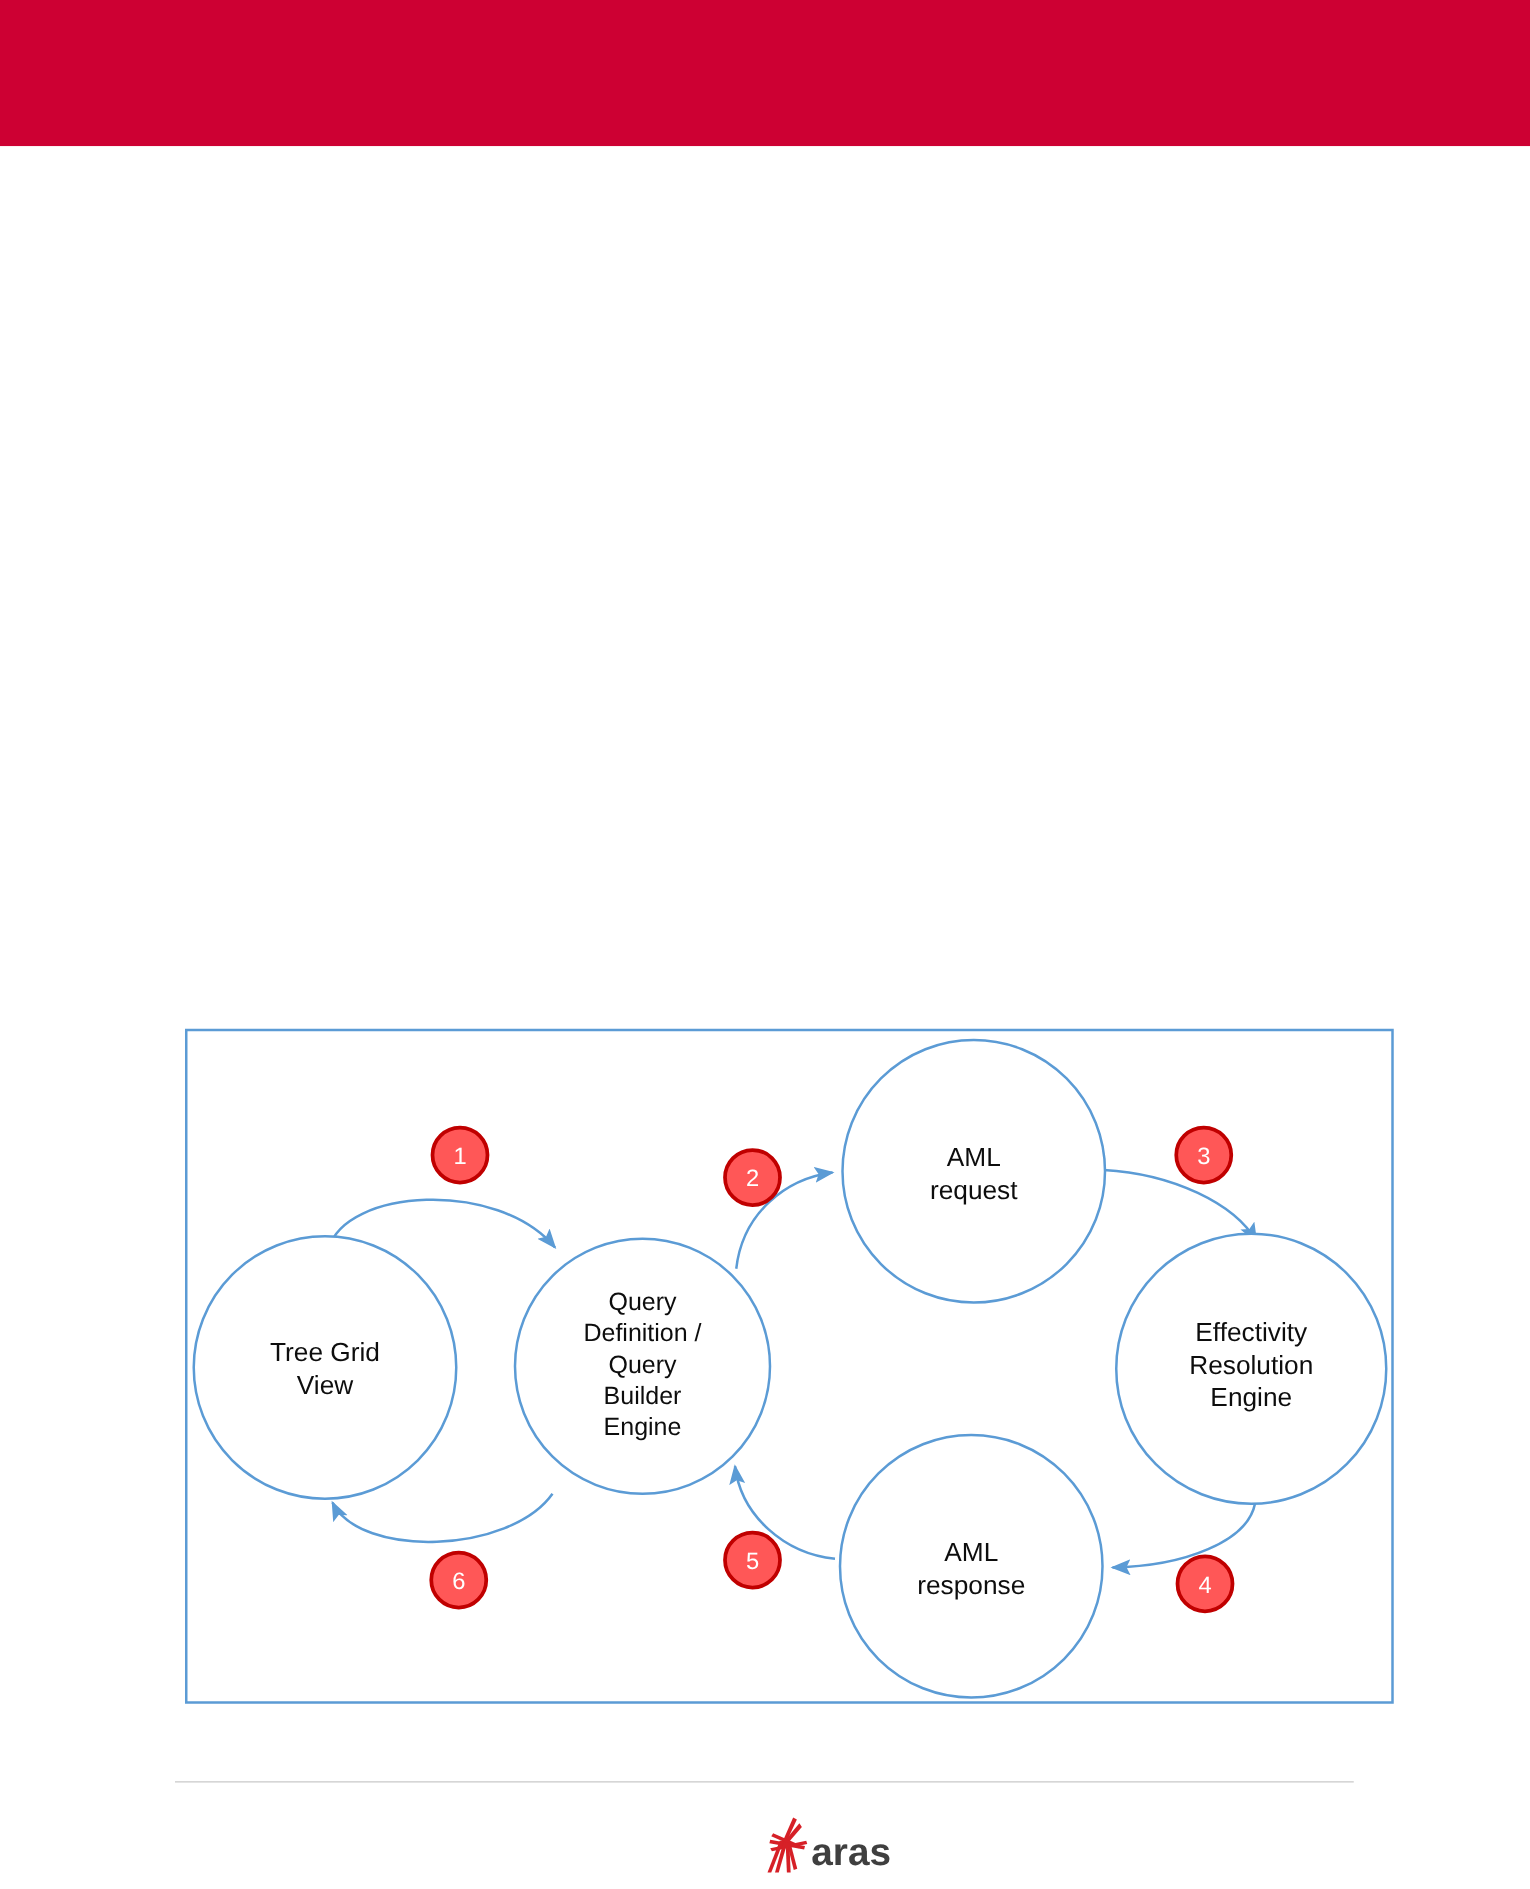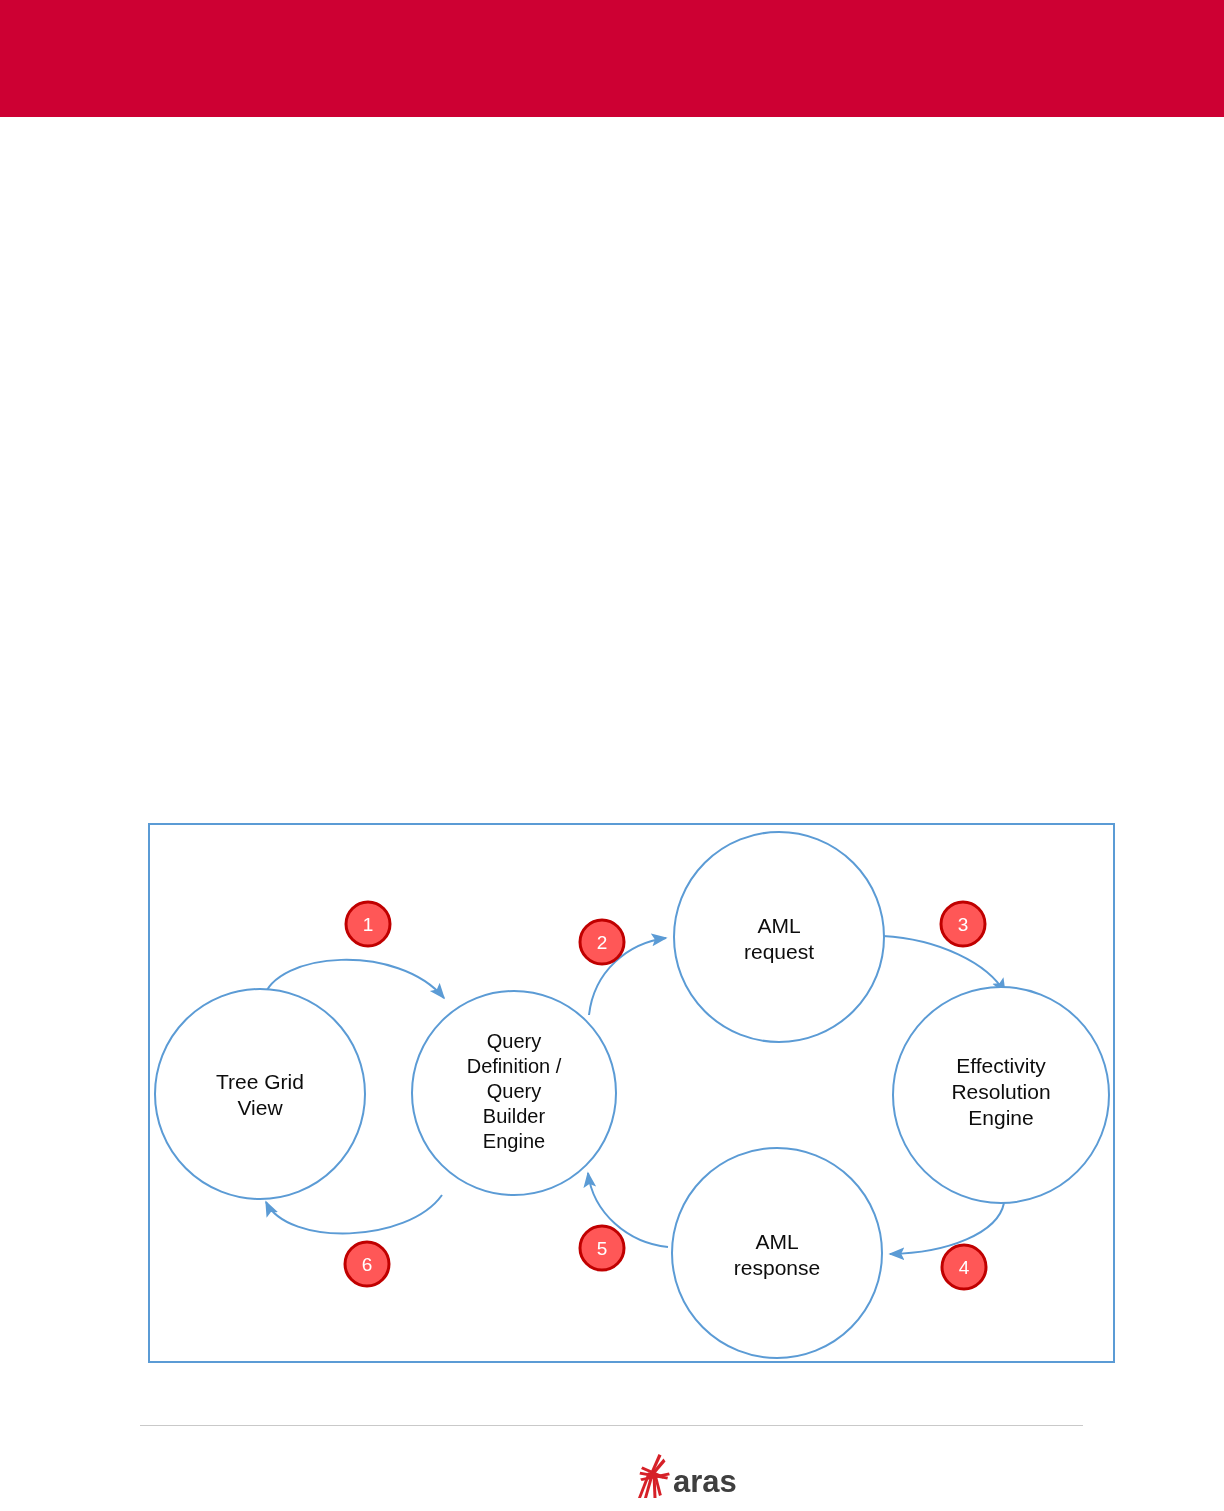--- a/index.html
+++ b/index.html
@@ -72,21 +72,21 @@
   .footer-rule {
     position: absolute;
     left: 140px;
     top: 1425px;
     width: 943px;
     height: 1px;
     background: #c9c9c9;
   }
   .footer-logo {
     position: absolute;
-    left: 628px;
+    left: 604px;
     top: 1452px;
     width: 116px;
     height: 50px;
   }
   .footer-logo svg { display: block; }
 </style>
 </head>
 <body>
 
 <div id="page">

